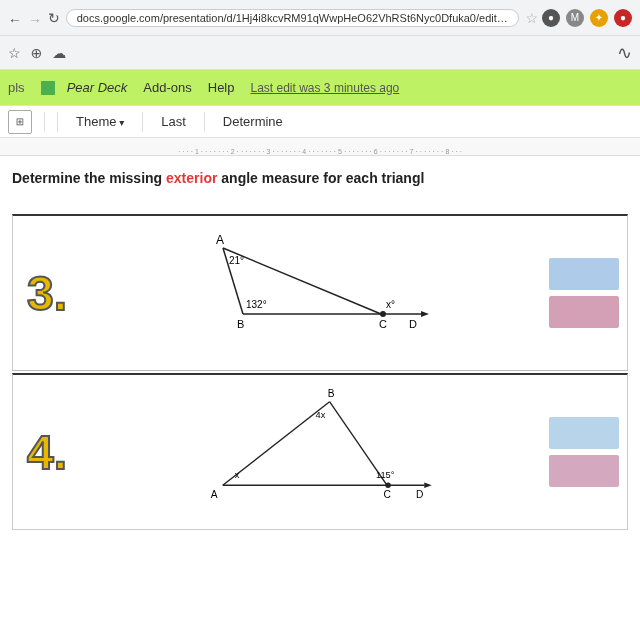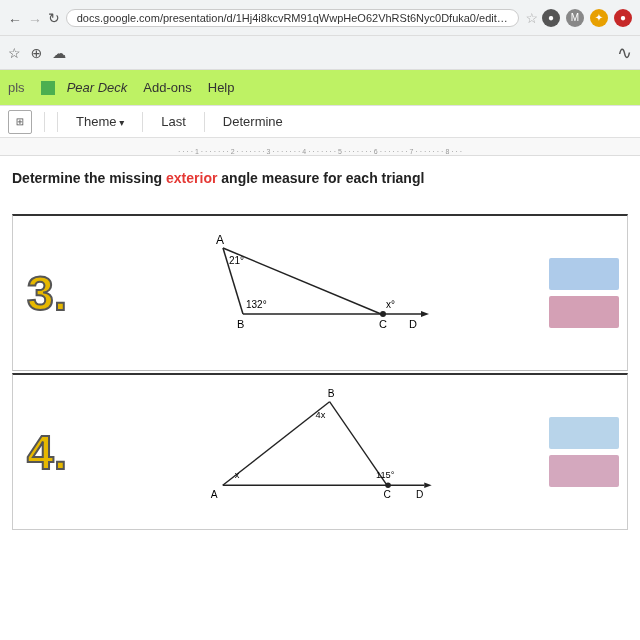--- a/index.html
+++ b/index.html
@@ -216,20 +216,21 @@
   <span style="flex:1;"></span>
   <span style="font-size:18px;color:#555;cursor:pointer;">∿</span>
 </div>
 
 <div class="slides-menubar">
   <span style="color:#555;cursor:pointer;">pls</span>
   <span style="display:inline-block;width:14px;height:14px;background:#4CAF50;border-radius:50;margin-right:-4px;"></span>
   <span style="cursor:pointer;font-style:italic;">Pear Deck</span>
   <span style="cursor:pointer;">Add-ons</span>
   <span style="cursor:pointer;">Help</span>
+  <span class="last-edit">Last edit was 3 minutes ago</span>
 </div>
 
 <div class="format-toolbar">
   <div class="grid-icon">⊞</div>
   <div class="divider-v"></div>
   <div class="divider-v"></div>
   <button class="format-btn has-arrow">Theme</button>
   <div class="divider-v"></div>
   <button class="format-btn">Last</button>
   <div class="divider-v"></div>

